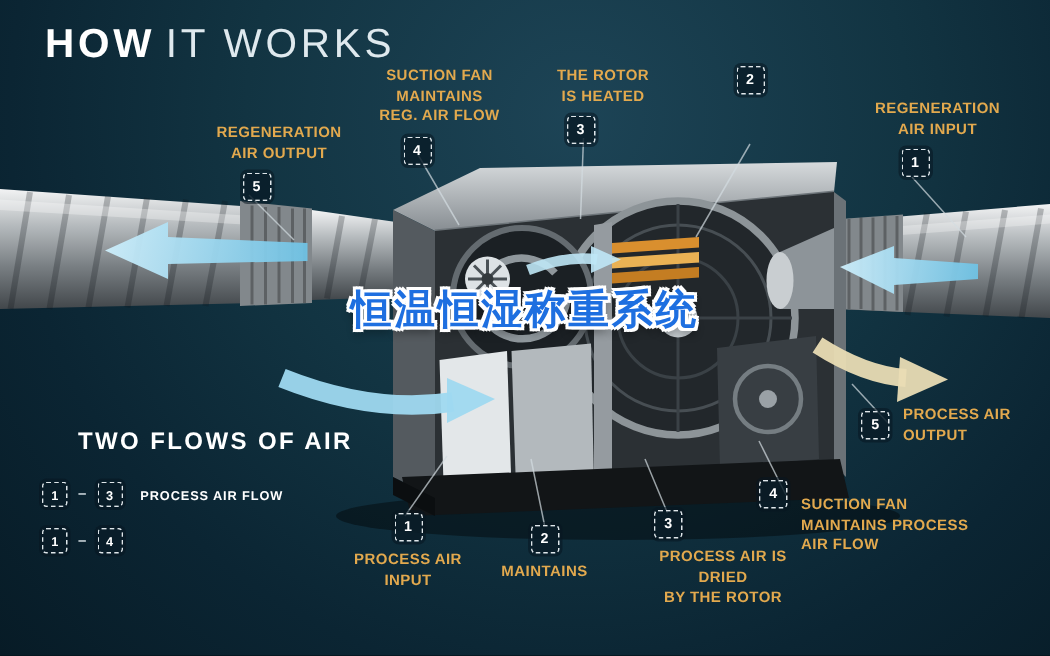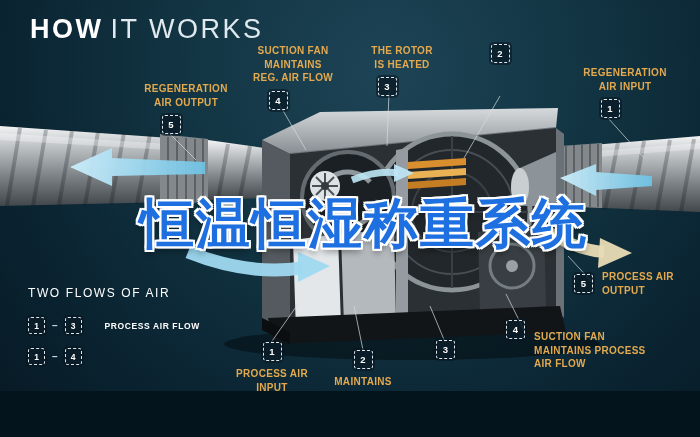--- a/index.html
+++ b/index.html
@@ -1,48 +1,47 @@
 <!DOCTYPE html>
 <html><head>
 <meta charset="utf-8">
 <style>
   html,body{margin:0;padding:0;background:#04141d;}
   .stage{
-    position:relative;width:700px;height:391px;overflow:hidden;
+    position:relative;width:700px;height:437px;overflow:hidden;
     font-family:"Liberation Sans",sans-serif;
     background:radial-gradient(circle at 55% 18%, #1d4456 0%, #123442 42%, #0b2533 72%, #071b26 100%);
   }
   .scene{position:absolute;inset:0;z-index:1;}
   .title{position:absolute;left:30px;top:14px;z-index:6;color:#ffffff;font-size:27px;letter-spacing:2.5px;white-space:nowrap;}
   .title .t-bold{font-weight:800;}
   .title .t-light{font-weight:300;color:#dfe9ee;margin-left:7px;}
   .watermark{
     position:absolute;left:50%;top:188px;transform:translateX(-50%);z-index:7;
-    font-size:54px;font-weight:700;letter-spacing:2px;color:#1e6fe0;white-space:nowrap;
+    font-size:27px;font-weight:700;letter-spacing:2px;color:#1e6fe0;white-space:nowrap;
     text-shadow:-2px -2px 0 #fff,2px -2px 0 #fff,-2px 2px 0 #fff,2px 2px 0 #fff,0 -2px 0 #fff,0 2px 0 #fff,-2px 0 0 #fff,2px 0 0 #fff,0 4px 6px rgba(0,0,0,.45);
-    margin-left:14px;
   }
   .callout{position:absolute;z-index:6;display:flex;}
   .col{flex-direction:column;align-items:center;gap:6px;}
   .row{flex-direction:row;align-items:center;gap:9px;}
   .co-label{color:#e2a94e;font-size:10px;font-weight:700;line-height:1.35;letter-spacing:.3px;text-align:center;white-space:pre-line;}
   .row .co-label{text-align:left;}
   .badge{
     width:17px;height:17px;flex:0 0 auto;display:flex;align-items:center;justify-content:center;
     color:#fff;font-size:9.5px;font-weight:700;border:1px dashed #dfe6ea;border-radius:3px;
     background:rgba(9,28,40,.85);box-shadow:0 0 0 2px rgba(7,22,32,.55);
   }
   .badge.sm{width:15px;height:15px;font-size:8.5px;}
   .shift-left{margin-right:30px;}
   .badge-left{align-self:flex-start;margin-left:10px;}
   .legend{position:absolute;left:28px;top:286px;z-index:6;color:#fff;}
-  .legend-heading{font-size:12px;font-weight:400;letter-spacing:1.6px;margin-bottom:17px;}
+  .legend-heading{font-size:16px;font-weight:700;letter-spacing:1.6px;margin-bottom:17px;margin-left:24px;}
   .legend-row{display:flex;align-items:center;gap:7px;margin-bottom:14px;}
   .legend-dash{color:#cfd9de;font-weight:700;font-size:10px;}
-  .legend-label{font-size:8.5px;font-weight:700;letter-spacing:.6px;margin-left:16px;}
+  .legend-label{font-size:8.5px;font-weight:700;letter-spacing:.6px;margin-left:5px;}
 </style>
 </head>
 <body>
 
 <div class="stage">
 
   <svg class="scene" viewBox="0 0 700 437" aria-hidden="true">
     <defs>
       <linearGradient id="tubeG" x1="0" x2="0" y1="0" y2="1">
         <stop offset="0" stop-color="#f2f3f4"></stop>
@@ -211,20 +210,22 @@
     <div class="badge">1</div>
     <div class="co-label">PROCESS AIR
 INPUT</div>
   </div>
   <div class="callout col" style="left:327px;top:350px;width:72px">
     <div class="badge">2</div>
     <div class="co-label">MAINTAINS</div>
   </div>
   <div class="callout col" style="left:426px;top:340px;width:112px">
     <div class="badge badge-left">3</div>
+    <div class="co-label">PROCESS AIR IS DRIED
+BY THE ROTOR</div>
   </div>
   <div class="callout row" style="left:506px;top:320px;align-items:flex-start">
     <div class="badge">4</div>
     <div class="co-label" style="margin-top:10px">SUCTION FAN
 MAINTAINS PROCESS
 AIR FLOW</div>
   </div>
   <div class="callout row" style="left:574px;top:270px">
     <div class="badge">5</div>
     <div class="co-label">PROCESS AIR

